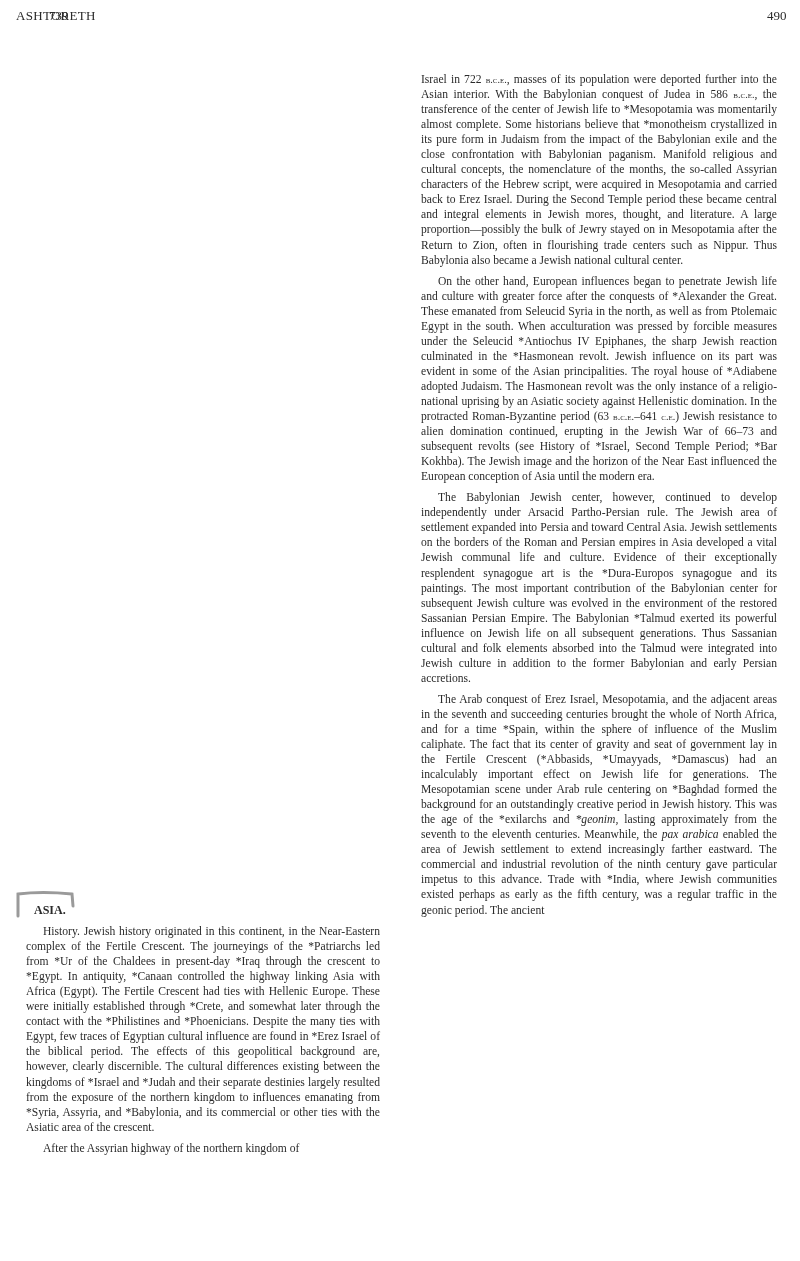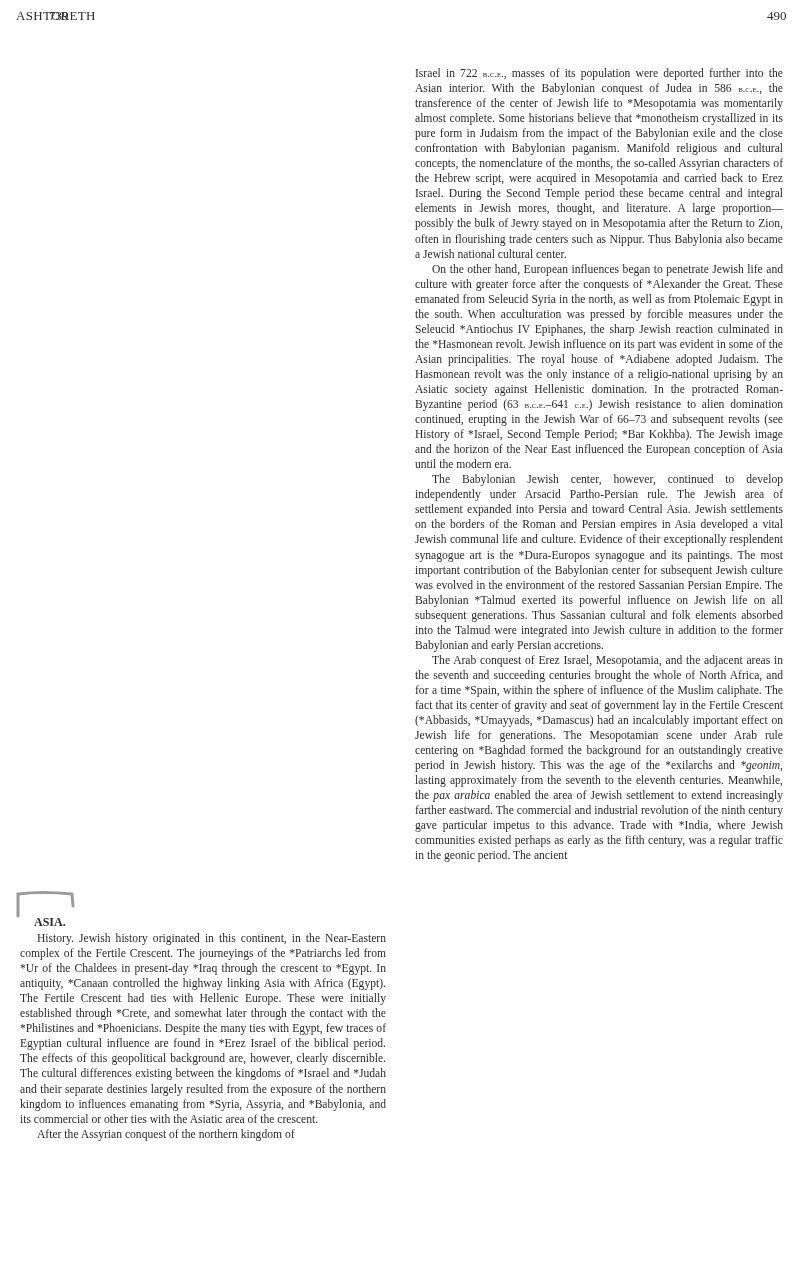--- a/index.html
+++ b/index.html
@@ -7,24 +7,24 @@
            font-family: "Liberation Serif", "DejaVu Serif", serif; color: #2a2a2a; }
     .running-head { position: absolute; top: 8px; left: 16px; width: 656px; height: 20px;
                     font-size: 13px; }
     .page-num-left { position: absolute; left: 33px; top: 0; }
     .page-num-right { position: absolute; left: 751px; top: 0; }
     .running-title { position: absolute; left: 0; width: 800px; text-align: left; top: 0;
                      letter-spacing: 0.3px; }
     .column { position: absolute; font-size: 11.6px; line-height: 15.05px; text-align: justify; }
     .col-right { left: 415px; top: 66px; width: 368px; }
     .col-left { left: 20px; top: 903px; width: 366px; }
-    .column p { margin: 0; }
+    .column p { margin: 6px; }
     .column p.indent { text-indent: 17px; }
     .sc { font-variant: small-caps; font-size: 10px; }
-    .entry-head { font-weight: bold; font-size: 12px; margin: 12px 0 1px 14px; }
+    .entry-head { font-weight: bold; font-size: 12px; margin: 0 0 1px 14px; }
     .subhead { font-weight: normal; }
     .marker { position: absolute; left: 12px; top: 888px; width: 70px; height: 30px; }
     .blank-figure-area { position: absolute; left: 20px; top: 60px; width: 366px; height: 820px; }
   </style>
 </head>
 <body>
 
 <div class="running-head">
   <span class="page-num-left">739</span>
   <span class="running-title">ASHTORETH</span>
@@ -33,21 +33,21 @@
 
 <div class="blank-figure-area"></div>
 
 <svg class="marker" viewBox="0 0 70 30">
   <path d="M6 28 L6 6 Q30 3 60 6 L61 18" fill="none" stroke="#9a9a9a" stroke-width="3" stroke-linecap="round"></path>
 </svg>
 
 <div class="column col-left">
   <div class="entry-head">ASIA.</div>
   <p class="indent"><span class="subhead">History.</span><span> Jewish history originated in this continent, in the Near-Eastern complex of the Fertile Crescent. The journeyings of the *Patriarchs led from *Ur of the Chaldees in present-day *Iraq through the crescent to *Egypt. In antiquity, *Canaan controlled the highway linking Asia with Africa (Egypt). The Fertile Crescent had ties with Hellenic Europe. These were initially established through *Crete, and somewhat later through the contact with the *Philistines and *Phoenicians. Despite the many ties with Egypt, few traces of Egyptian cultural influence are found in *Erez Israel of the biblical period. The effects of this geopolitical background are, however, clearly discernible. The cultural differences existing between the kingdoms of *Israel and *Judah and their separate destinies largely resulted from the exposure of the northern kingdom to influences emanating from *Syria, Assyria, and *Babylonia, and its commercial or other ties with the Asiatic area of the crescent.</span></p>
-  <p class="indent">After the Assyrian conquest of the northern kingdom of</p>
+  <p class="indent">After the Assyrian highway of the northern kingdom of</p>
 </div>
 
 <div class="column col-right">
   <p><span>Israel in 722 </span><span class="sc">b.c.e.</span><span>, masses of its population were deported further into the Asian interior. With the Babylonian conquest of Judea in 586 </span><span class="sc">b.c.e.</span><span>, the transference of the center of Jewish life to *Mesopotamia was momentarily almost complete. Some historians believe that *monotheism crystallized in its pure form in Judaism from the impact of the Babylonian exile and the close confrontation with Babylonian paganism. Manifold religious and cultural concepts, the nomenclature of the months, the so-called Assyrian characters of the Hebrew script, were acquired in Mesopotamia and carried back to Erez Israel. During the Second Temple period these became central and integral elements in Jewish mores, thought, and literature. A large proportion—possibly the bulk of Jewry stayed on in Mesopotamia after the Return to Zion, often in flourishing trade centers such as Nippur. Thus Babylonia also became a Jewish national cultural center.</span></p>
   <p class="indent"><span>On the other hand, European influences began to penetrate Jewish life and culture with greater force after the conquests of *Alexander the Great. These emanated from Seleucid Syria in the north, as well as from Ptolemaic Egypt in the south. When acculturation was pressed by forcible measures under the Seleucid *Antiochus IV Epiphanes, the sharp Jewish reaction culminated in the *Hasmonean revolt. Jewish influence on its part was evident in some of the Asian principalities. The royal house of *Adiabene adopted Judaism. The Hasmonean revolt was the only instance of a religio-national uprising by an Asiatic society against Hellenistic domination. In the protracted Roman-Byzantine period (63 </span><span class="sc">b.c.e.</span><span>–641 </span><span class="sc">c.e.</span><span>) Jewish resistance to alien domination continued, erupting in the Jewish War of 66–73 and subsequent revolts (see History of *Israel, Second Temple Period; *Bar Kokhba). The Jewish image and the horizon of the Near East influenced the European conception of Asia until the modern era.</span></p>
   <p class="indent">The Babylonian Jewish center, however, continued to develop independently under Arsacid Partho-Persian rule. The Jewish area of settlement expanded into Persia and toward Central Asia. Jewish settlements on the borders of the Roman and Persian empires in Asia developed a vital Jewish communal life and culture. Evidence of their exceptionally resplendent synagogue art is the *Dura-Europos synagogue and its paintings. The most important contribution of the Babylonian center for subsequent Jewish culture was evolved in the environment of the restored Sassanian Persian Empire. The Babylonian *Talmud exerted its powerful influence on Jewish life on all subsequent generations. Thus Sassanian cultural and folk elements absorbed into the Talmud were integrated into Jewish culture in addition to the former Babylonian and early Persian accretions.</p>
   <p class="indent"><span>The Arab conquest of Erez Israel, Mesopotamia, and the adjacent areas in the seventh and succeeding centuries brought the whole of North Africa, and for a time *Spain, within the sphere of influence of the Muslim caliphate. The fact that its center of gravity and seat of government lay in the Fertile Crescent (*Abbasids, *Umayyads, *Damascus) had an incalculably important effect on Jewish life for generations. The Mesopotamian scene under Arab rule centering on *Baghdad formed the background for an outstandingly creative period in Jewish history. This was the age of the *exilarchs and </span><em>*geonim,</em><span> lasting approximately from the seventh to the eleventh centuries. Meanwhile, the </span><em>pax arabica</em><span> enabled the area of Jewish settlement to extend increasingly farther eastward. The commercial and industrial revolution of the ninth century gave particular impetus to this advance. Trade with *India, where Jewish communities existed perhaps as early as the fifth century, was a regular traffic in the geonic period. The ancient</span></p>
 </div>
 
 </body></html>

